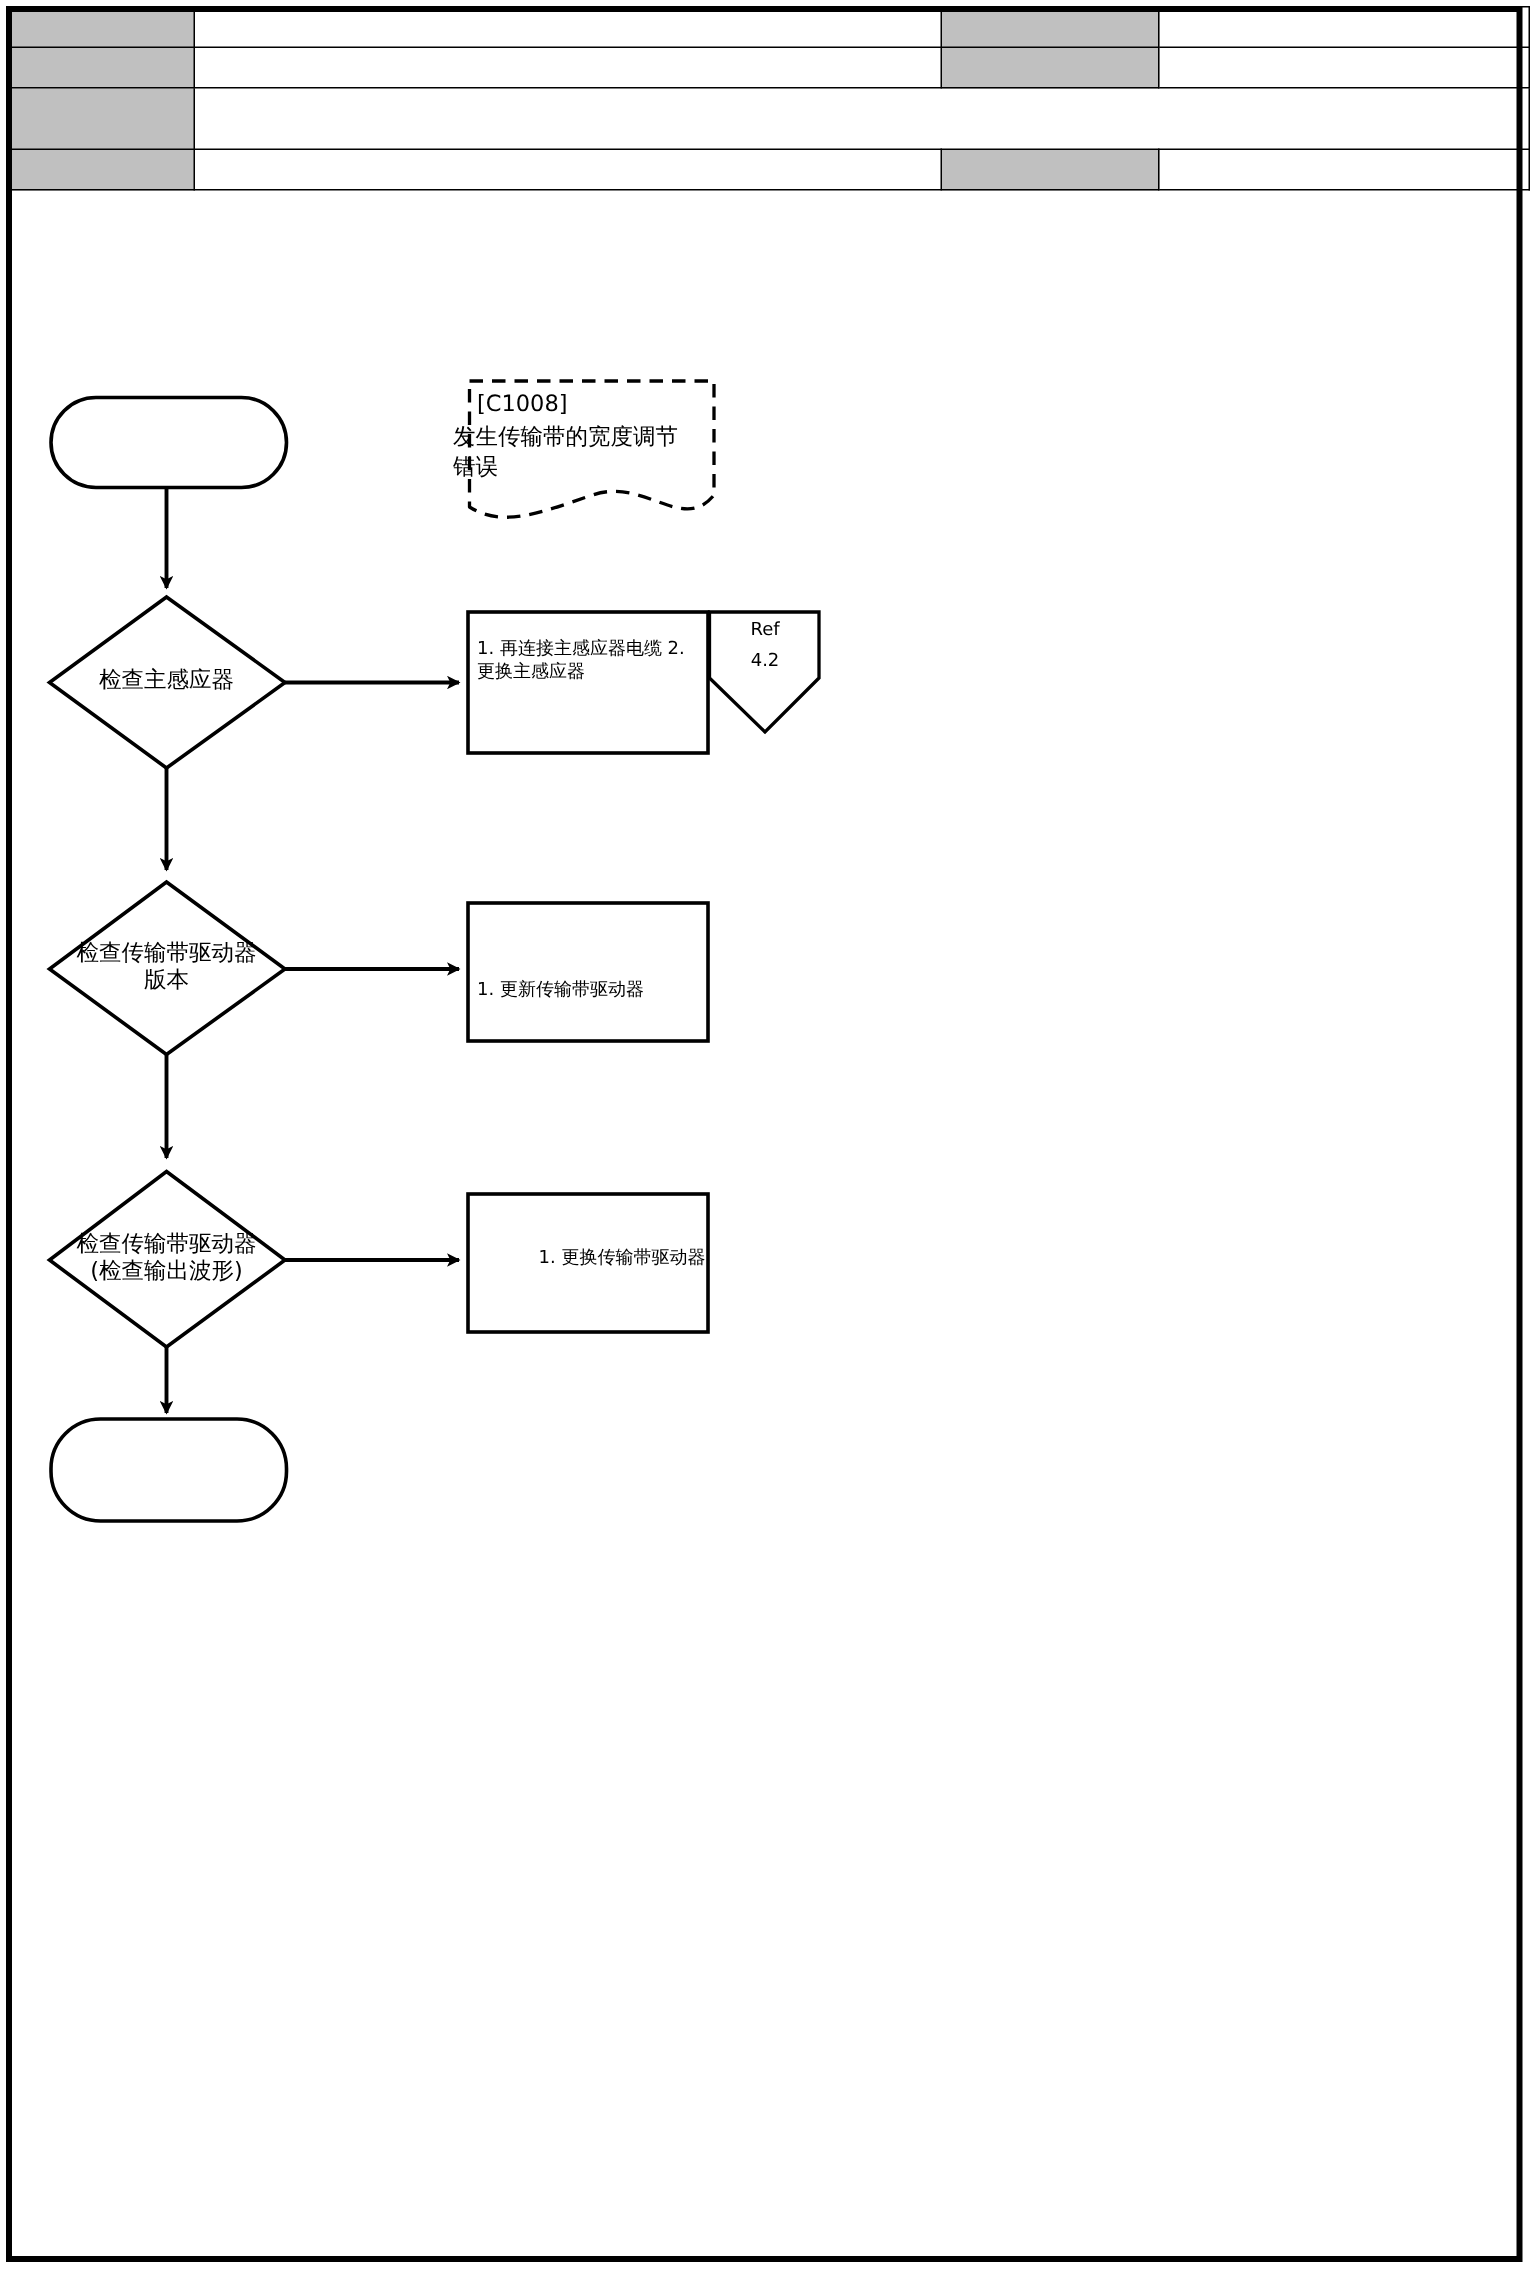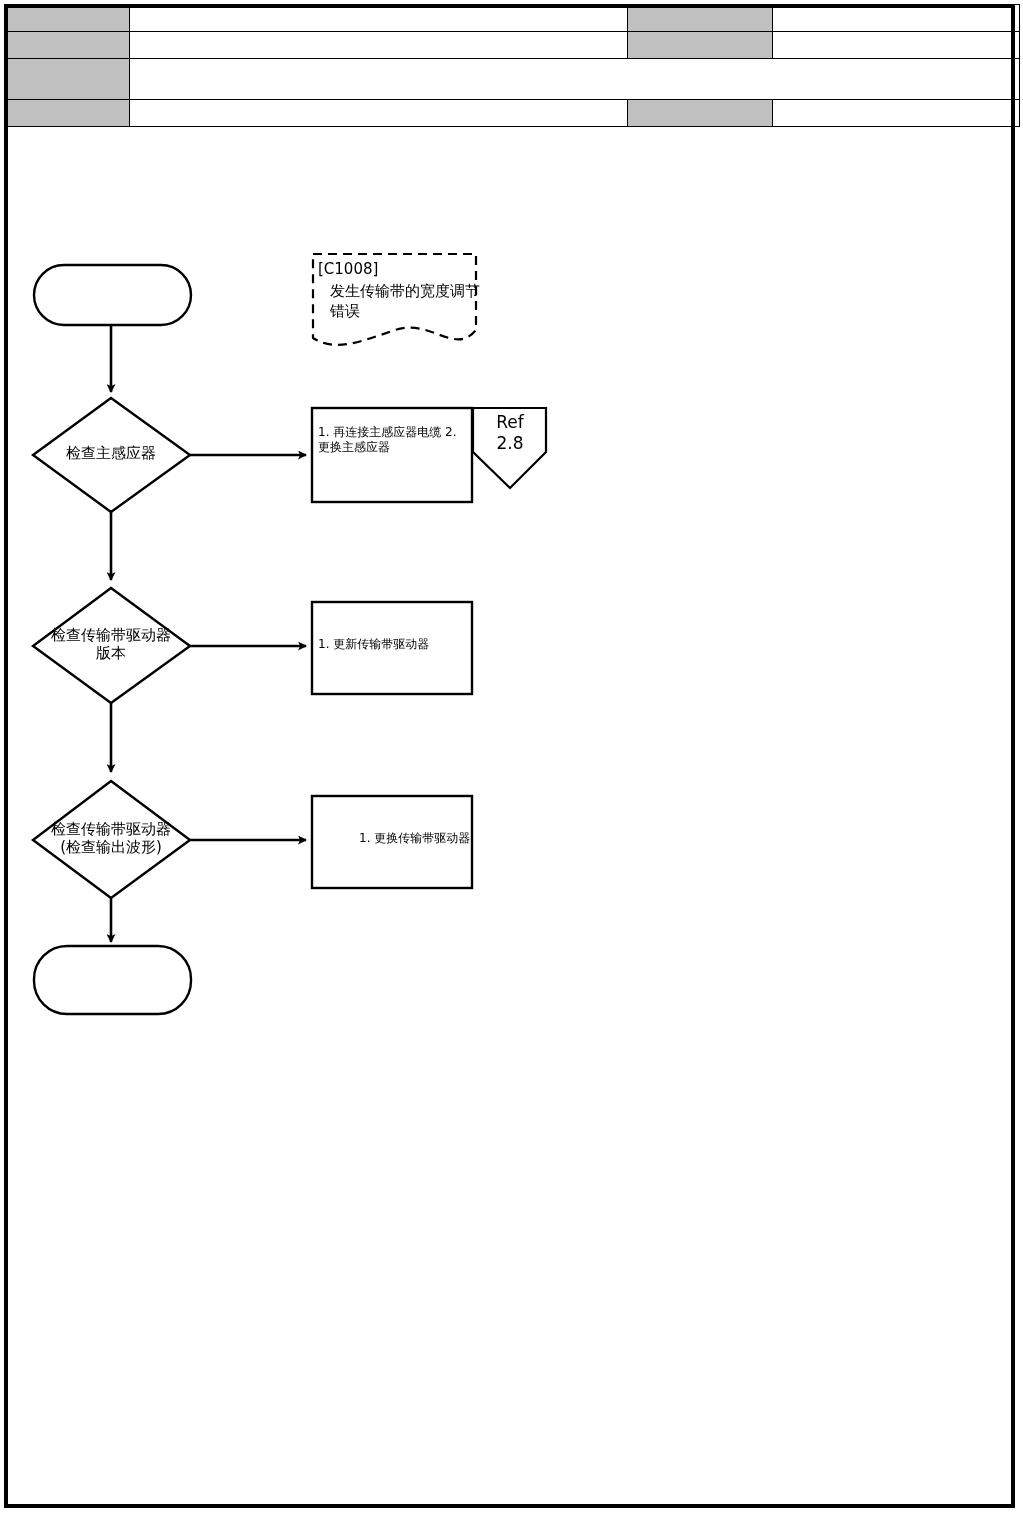--- a/index.html
+++ b/index.html
@@ -81,21 +81,21 @@
     width: 240px;
   }
   .action-label {
     font-size: 12px;
     text-align: left;
     width: 152px;
     white-space: normal;
     word-break: break-all;
   }
   .ref-label {
-    font-size: 17px;
+    font-size: 12px;
     text-align: center;
     width: 70px;
     line-height: 1.25;
   }
   .note-label {
     font-size: 15px;
     text-align: left;
     width: 152px;
     white-space: normal;
     word-break: break-all;
@@ -176,34 +176,34 @@
       <line x1="190" y1="840" x2="306" y2="840" stroke="#000000" stroke-width="2.6" marker-end="url(#arrowhead)"></line>
 
       <rect x="312" y="796" width="160" height="92" fill="#ffffff" stroke="#000000" stroke-width="2.4"></rect>
 
       <line x1="111" y1="898" x2="111" y2="942" stroke="#000000" stroke-width="2.6" marker-end="url(#arrowhead)"></line>
 
       <rect x="34" y="946" width="157" height="68" rx="33" ry="33" fill="#ffffff" stroke="#000000" stroke-width="2.4"></rect>
     </svg>
 
     <div class="lbl note-label" style="left:318px; top:260px;">[C1008]</div>
-    <div class="lbl note-label" style="left:330px; top:282px;">发生传输带的宽度调节错误</div>
+    <div class="lbl note-label" style="left:302px; top:282px;">发生传输带的宽度调节错误</div>
 
     <div class="lbl decision-label" style="left:-9px; top:444px;">检查主感应器</div>
 
     <div class="lbl action-label" style="left:318px; top:425px;">1. 再连接主感应器电缆
 2. 更换主感应器</div>
 
     <div class="lbl ref-label" style="left:475px; top:412px;">Ref</div>
-    <div class="lbl ref-label" style="left:475px; top:433px;">2.8</div>
+    <div class="lbl ref-label" style="left:475px; top:433px;">4.2</div>
 
     <div class="lbl decision-label" style="left:-9px; top:626px;">检查传输带驱动器
 版本</div>
 
-    <div class="lbl action-label" style="left:318px; top:637px;">1. 更新传输带驱动器</div>
+    <div class="lbl action-label" style="left:318px; top:652px;">1. 更新传输带驱动器</div>
 
     <div class="lbl decision-label" style="left:-9px; top:820px;">检查传输带驱动器
 (检查输出波形)</div>
 
     <div class="lbl action-label" style="left:318px; top:831px;margin-left:41px;">1. 更换传输带驱动器</div>
 
     <div class="lbl decision-label" style="left:-9px; top:286px;"></div>
 
     <div class="lbl decision-label" style="left:-9px; top:970px;"></div>
 

